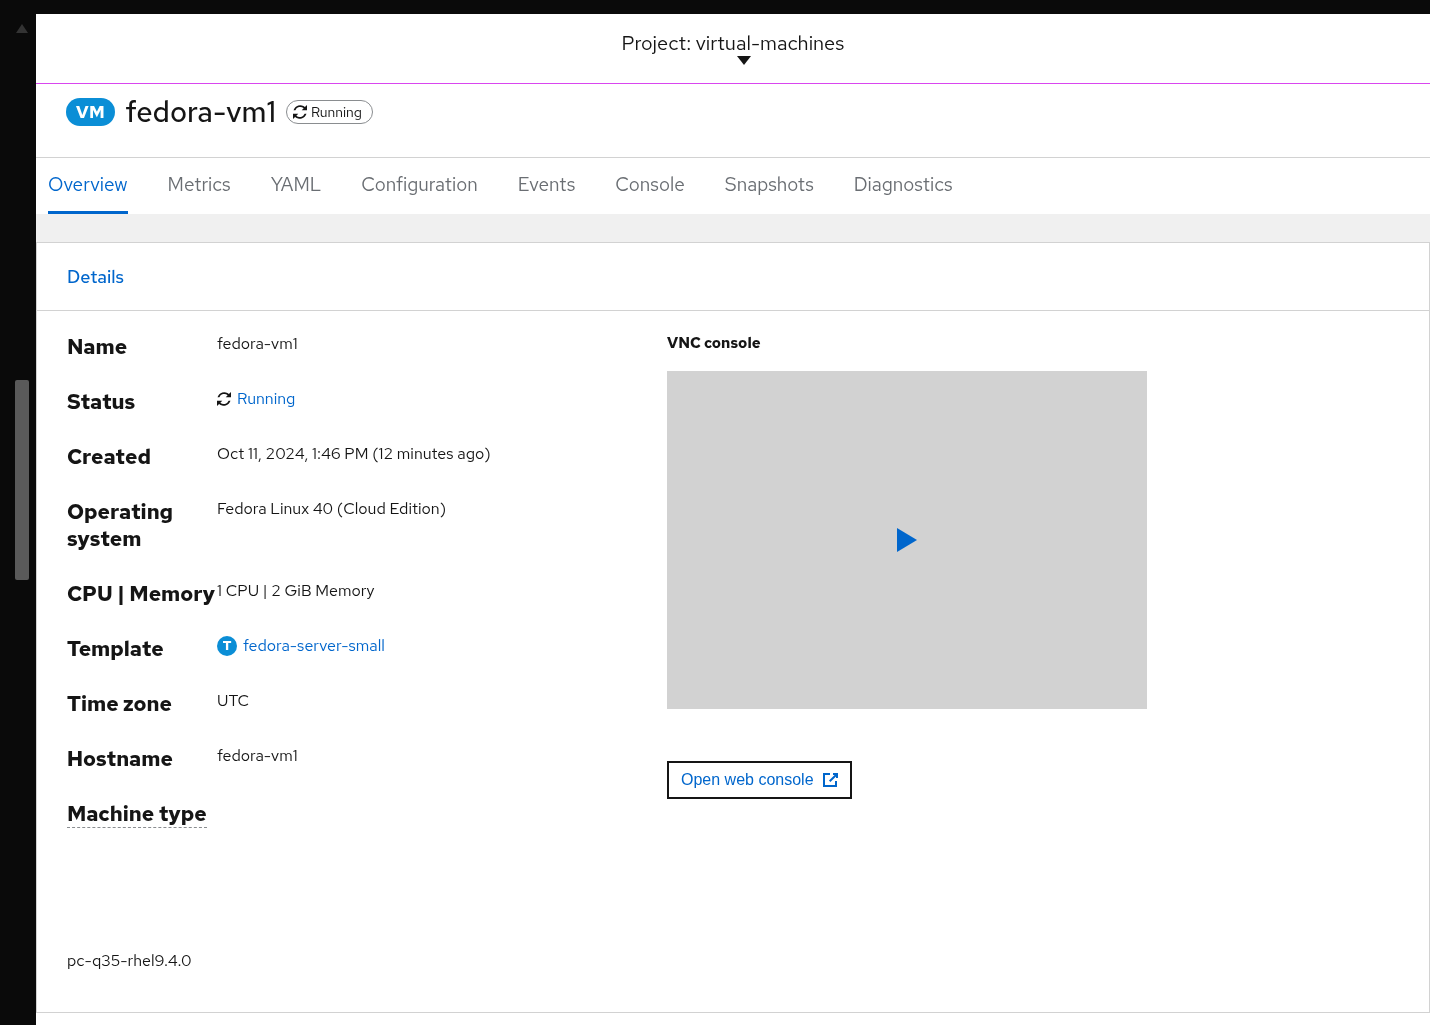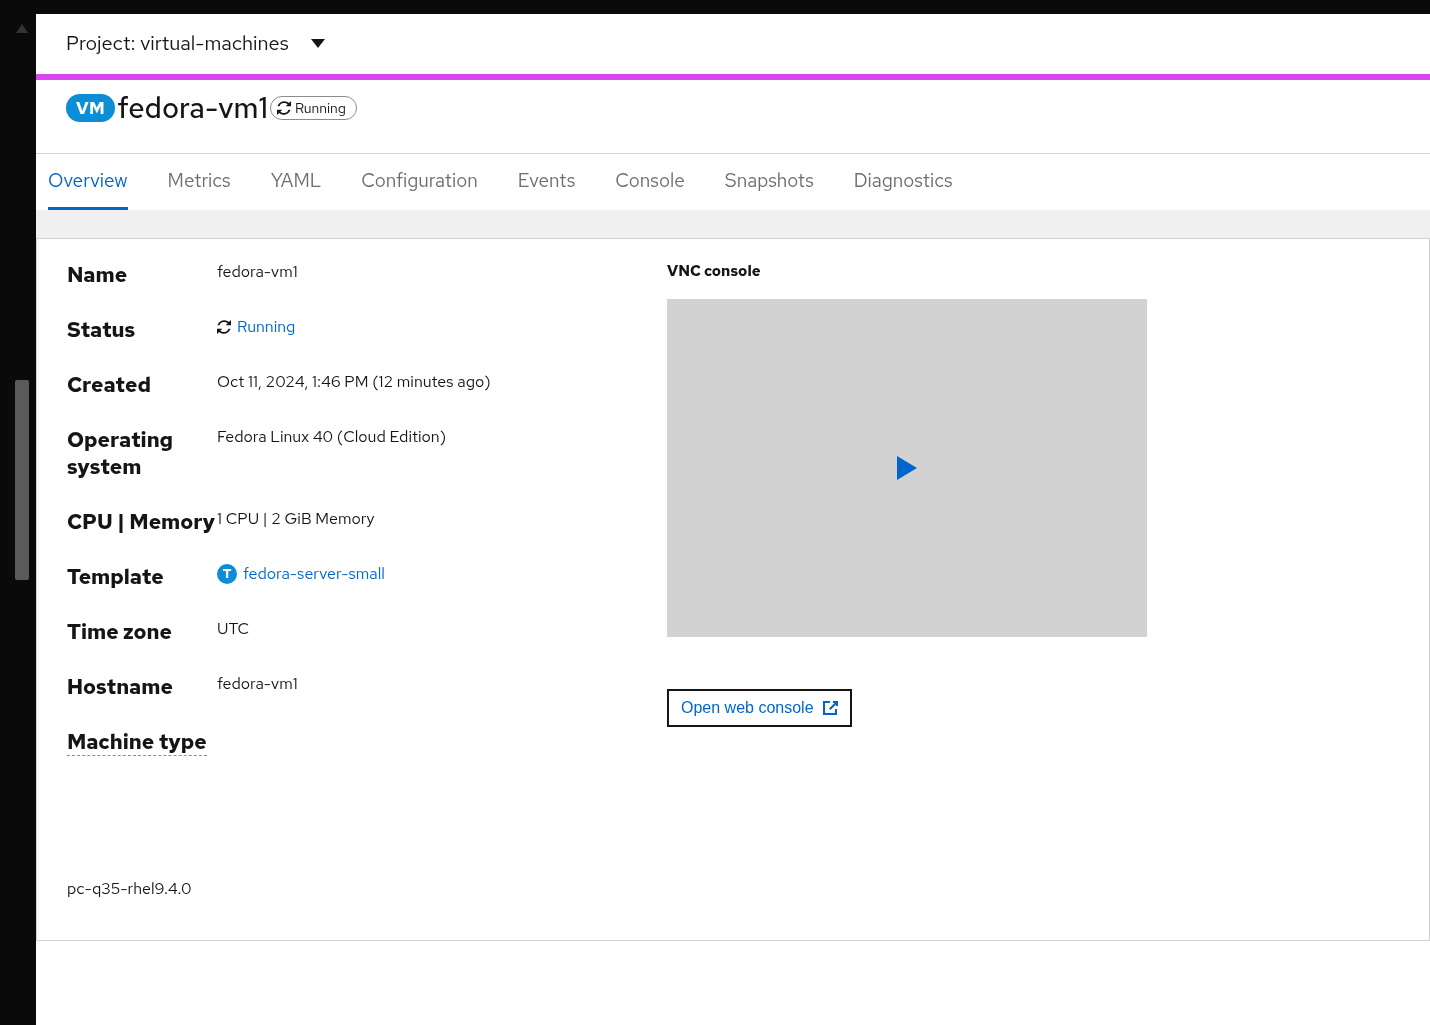--- a/index.html
+++ b/index.html
@@ -33,23 +33,24 @@
 }
 .main-panel {
   margin-left: 36px;
   background: #fff;
   min-height: 1025px;
   position: relative;
   top: 14px;
 }
 .project-bar {
   padding: 16px 30px 18px 30px;
-  border-bottom: 6px solid #d946ef;
-  display: flex;
-  align-items: center;
+  border-bottom: 1px solid #d946ef;
+  display: flex;
+  align-items: center;
+  flex-direction: column;
 }
 .project-bar span.lbl {
   font-size: 20px;
   color: #151515;
 }
 .project-bar .caret {
   margin-left: 22px;
   width: 0; height: 0;
   border-left: 7px solid transparent;
   border-right: 7px solid transparent;
@@ -68,21 +69,21 @@
   color: #151515;
   font-weight: 700;
 }
 .breadcrumbs .current {
   color: #151515;
 }
 .title-row {
   padding: 8px 30px 26px 30px;
   display: flex;
   align-items: center;
-  gap: 2px;
+  gap: 10px;
 }
 .vm-badge {
   background: #0b8ed6;
   color: #fff;
   font-weight: 700;
   font-size: 17px;
   border-radius: 14px;
   padding: 3px 10px;
   letter-spacing: 0.5px;
 }
@@ -244,20 +245,23 @@
       <div class="tab">YAML</div>
       <div class="tab">Configuration</div>
       <div class="tab">Events</div>
       <div class="tab">Console</div>
       <div class="tab">Snapshots</div>
       <div class="tab">Diagnostics</div>
     </div>
 
     <div class="content-area">
       <div class="card">
+        <div class="card-header">
+          <a href="#">Details</a>
+        </div>
         <div class="card-body">
 
           <div class="details-col">
 
             <div class="dl-row">
               <div class="dl-label-wrap"><span class="dl-label">Name</span></div>
               <div class="dl-value">fedora-vm1</div>
             </div>
 
             <div class="dl-row">

